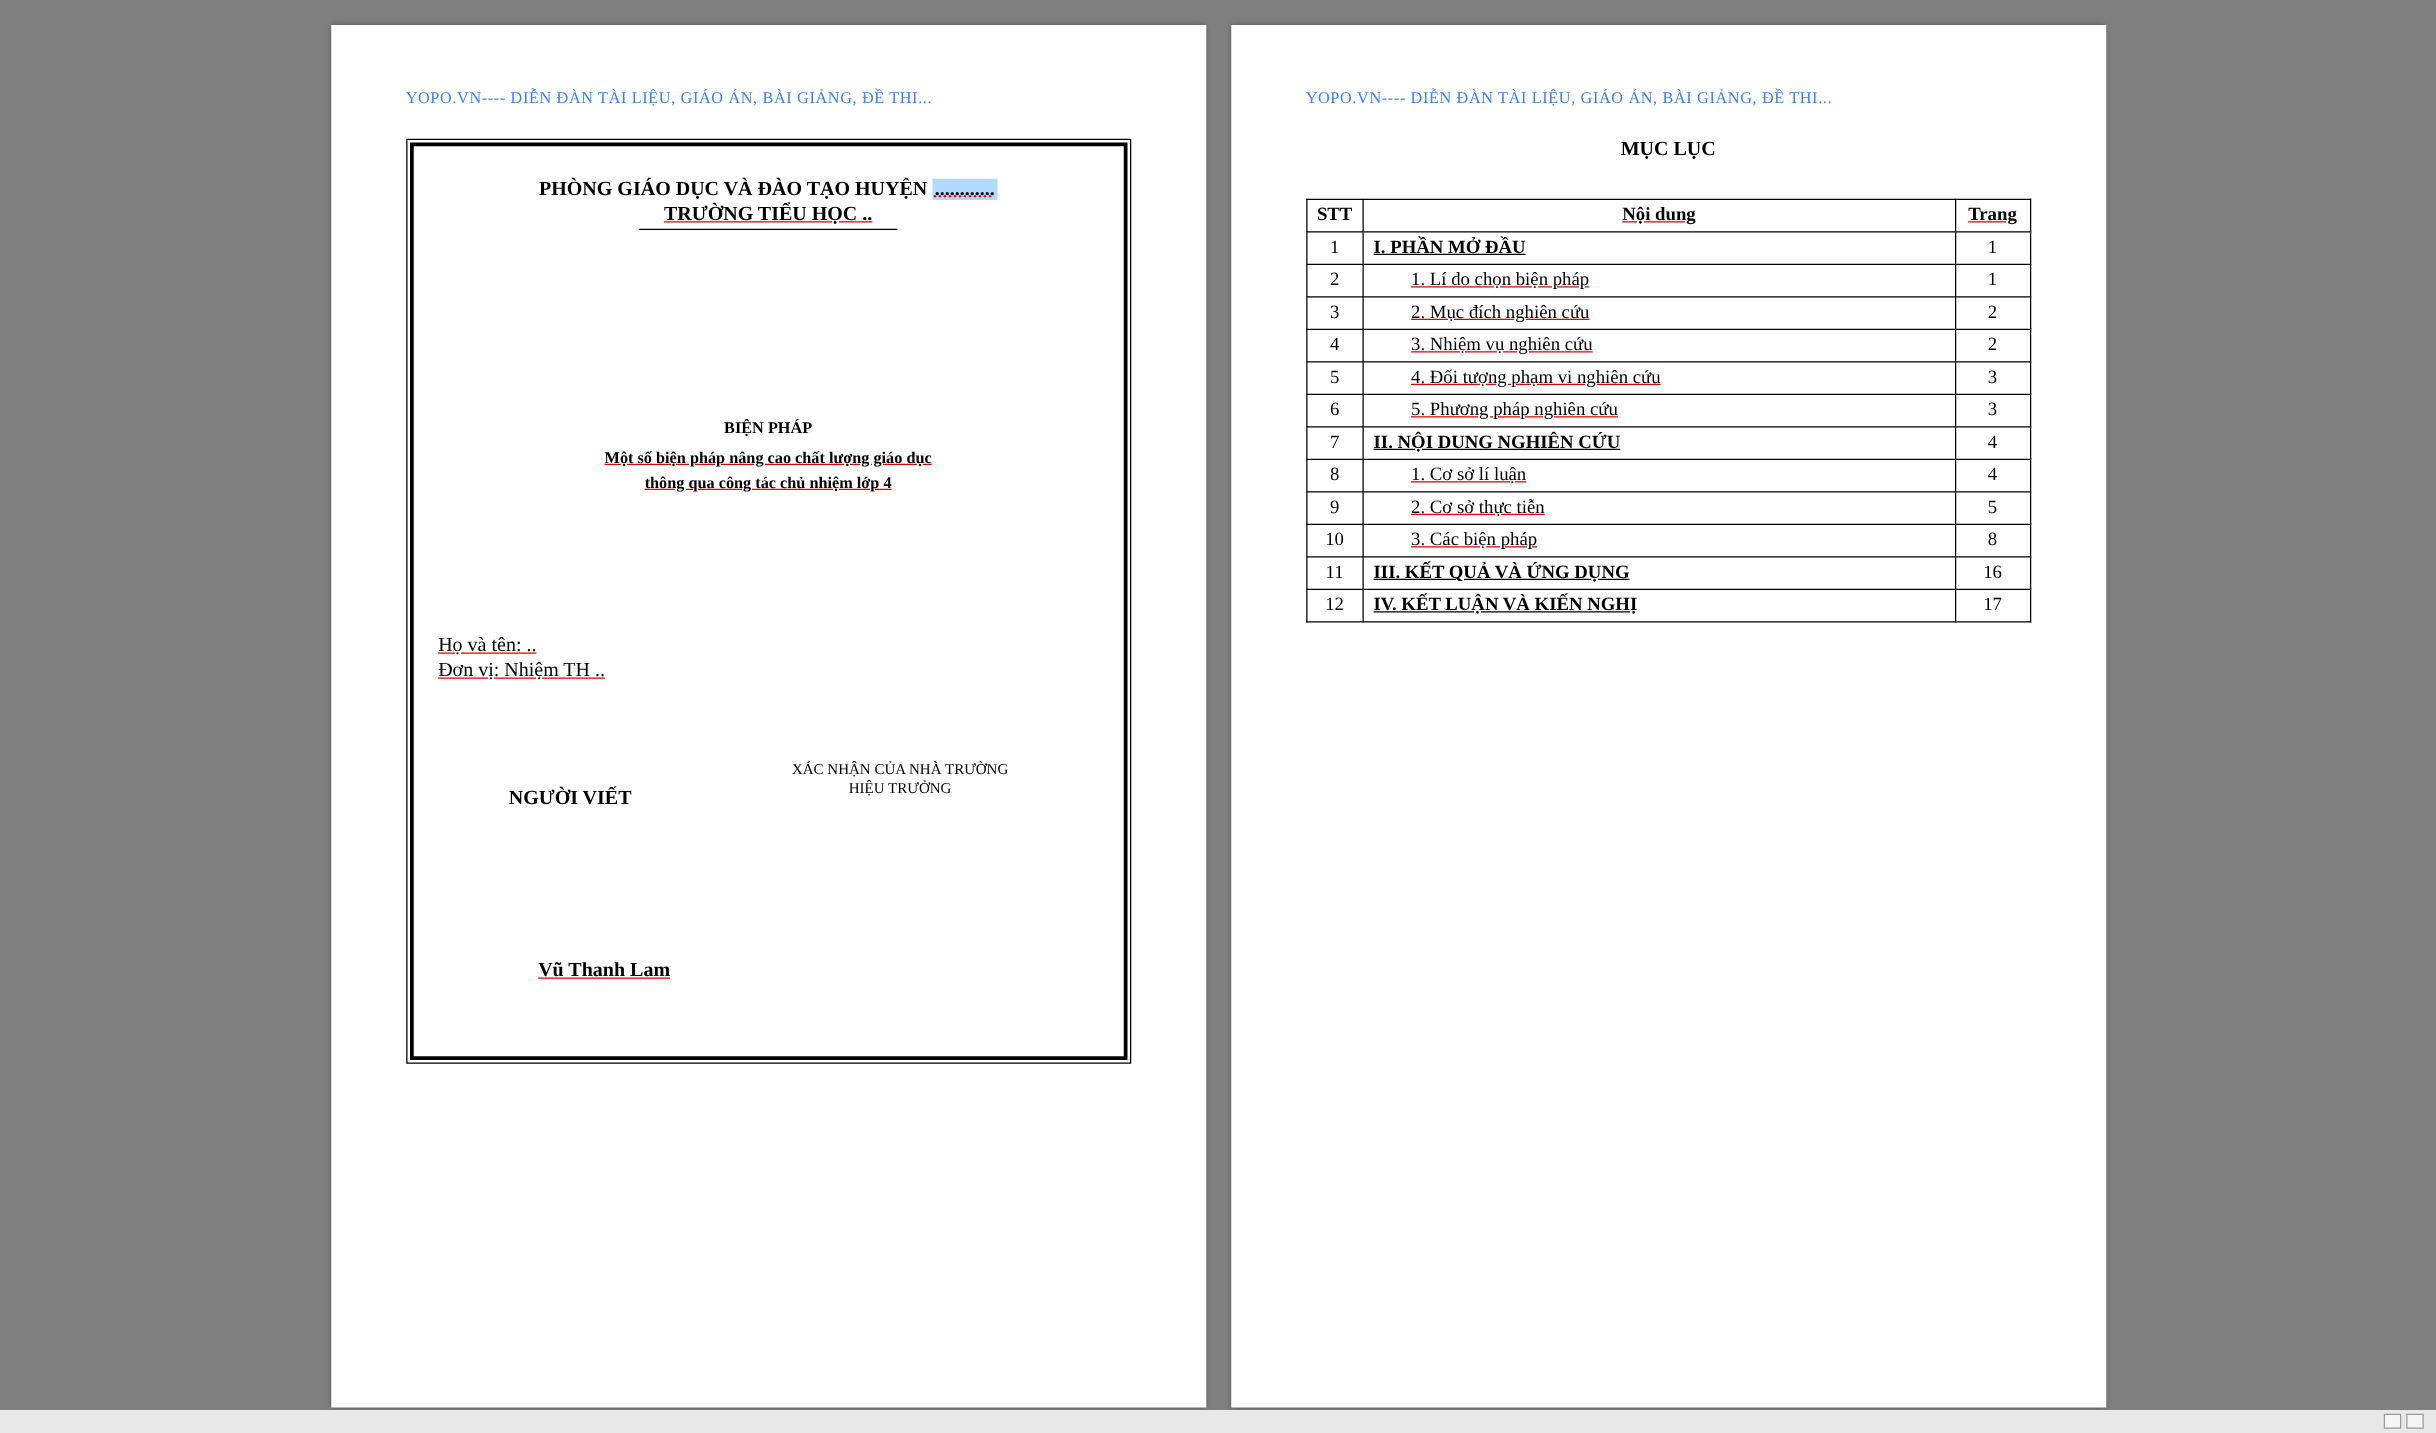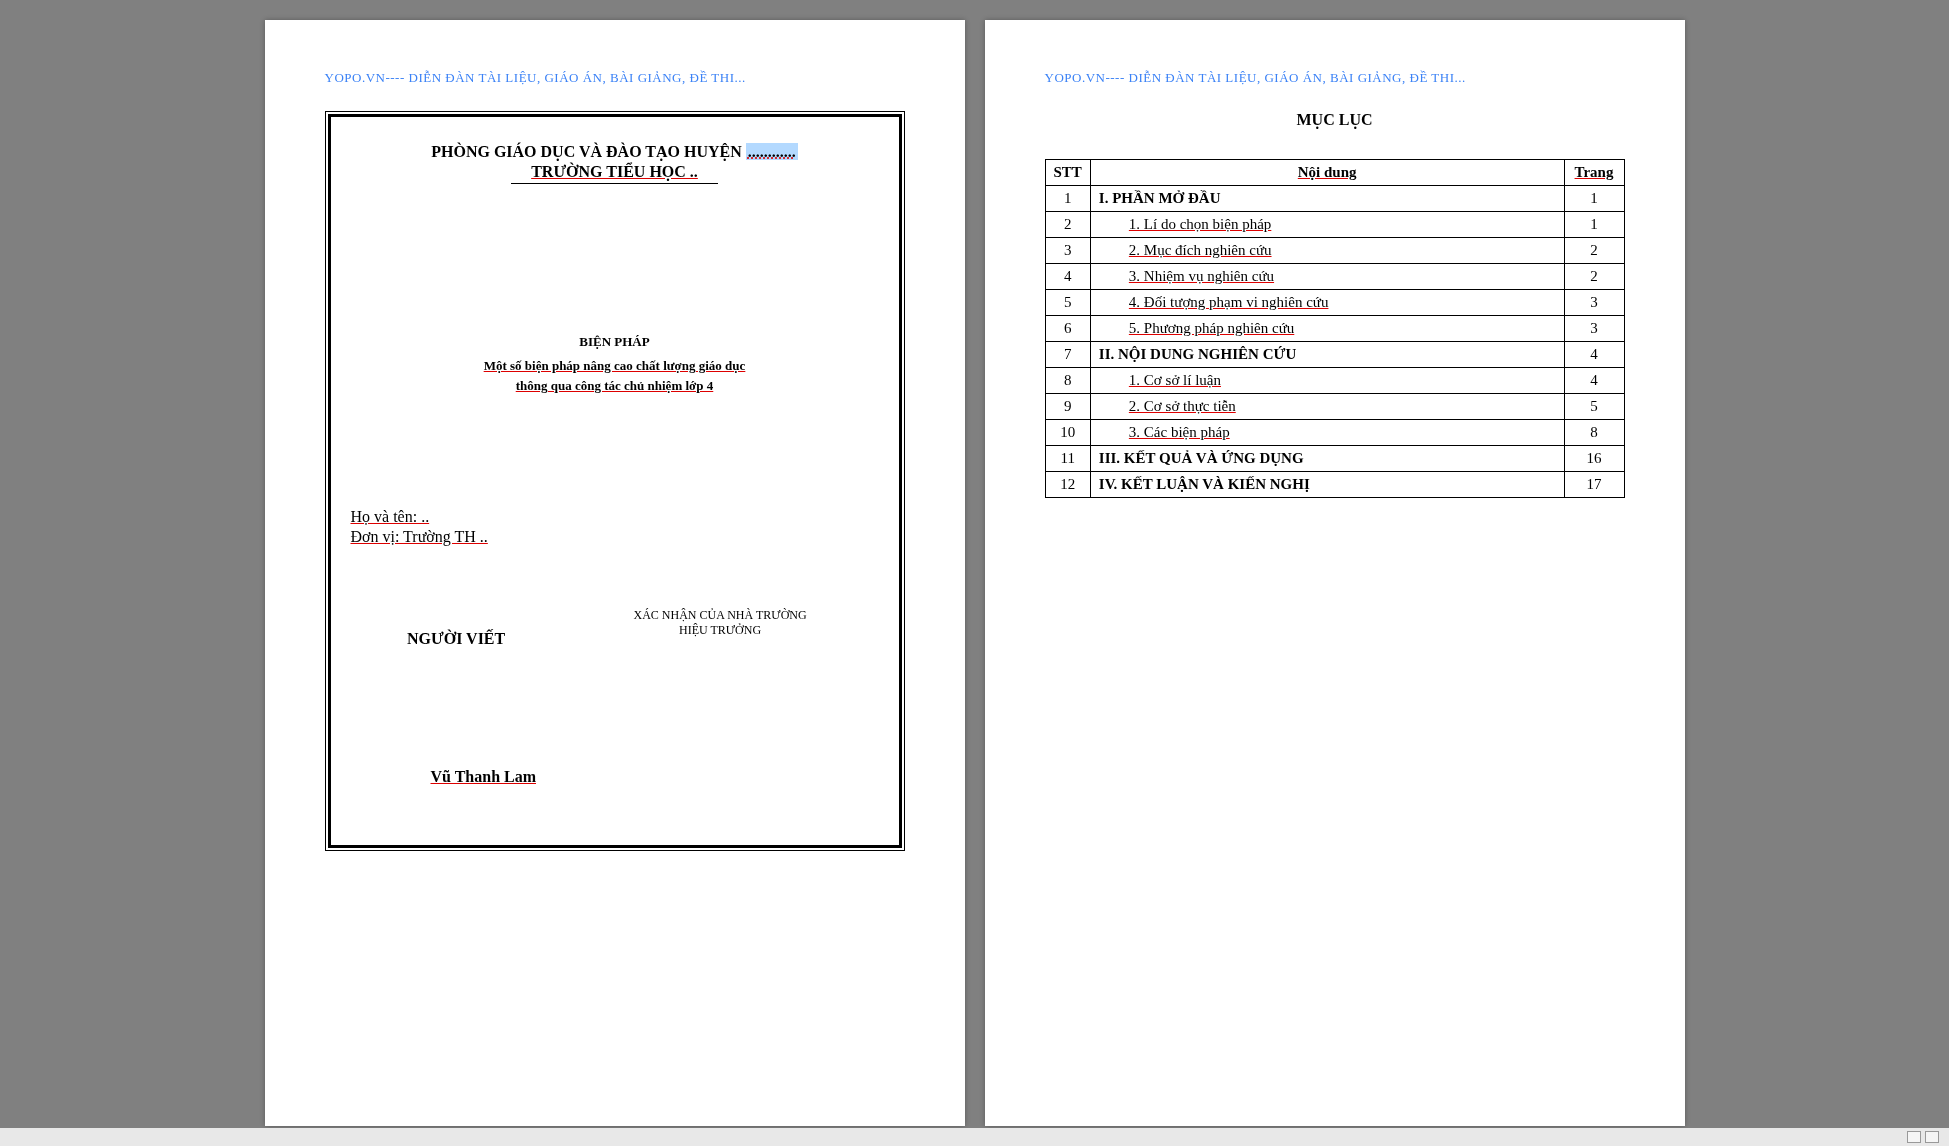--- a/index.html
+++ b/index.html
@@ -66,21 +66,21 @@
     }
     table.toc th, table.toc td {
       border: 1px solid #000;
       padding: 4px 8px;
       vertical-align: middle;
     }
     table.toc th { font-weight: bold; text-align: center; }
     table.toc td.stt { text-align: center; width: 45px; }
     table.toc td.trang { text-align: center; width: 60px; }
     table.toc td.content { text-align: left; }
-    table.toc .bold { font-weight: bold; }
+    table.toc .bold { font-weight: bold; text-decoration: underline; }
     table.toc .indent { padding-left: 30px; display: inline-block; }
     .status-bar {
       position: fixed;
       bottom: 0;
       right: 0;
       height: 18px;
       background: #e8e8e8;
       width: 100%;
       display: flex;
       justify-content: flex-end;
@@ -114,21 +114,21 @@
 
     <div class="center">
       <div class="bien-phap-title">BIỆN PHÁP</div>
       <div class="subtitle red-under">Một số biện pháp nâng cao chất lượng giáo dục</div>
       <div class="subtitle red-under">thông qua công tác chủ nhiệm lớp 4</div>
     </div>
 
     <div class="section-spacer-md"></div>
 
     <div class="info-line red-under">Họ và tên: ..</div>
-    <div class="info-line red-under">Đơn vị: Trường TH ..</div>
+    <div class="info-line red-under">Đơn vị: Nhiệm TH ..</div>
 
     <div class="section-spacer-sm"></div>
 
     <div class="sig-row">
       <div class="sig-left">NGƯỜI VIẾT</div>
       <div class="sig-right">
         <div>XÁC NHẬN CỦA NHÀ TRƯỜNG</div>
         <div>HIỆU TRƯỞNG</div>
       </div>
     </div>

